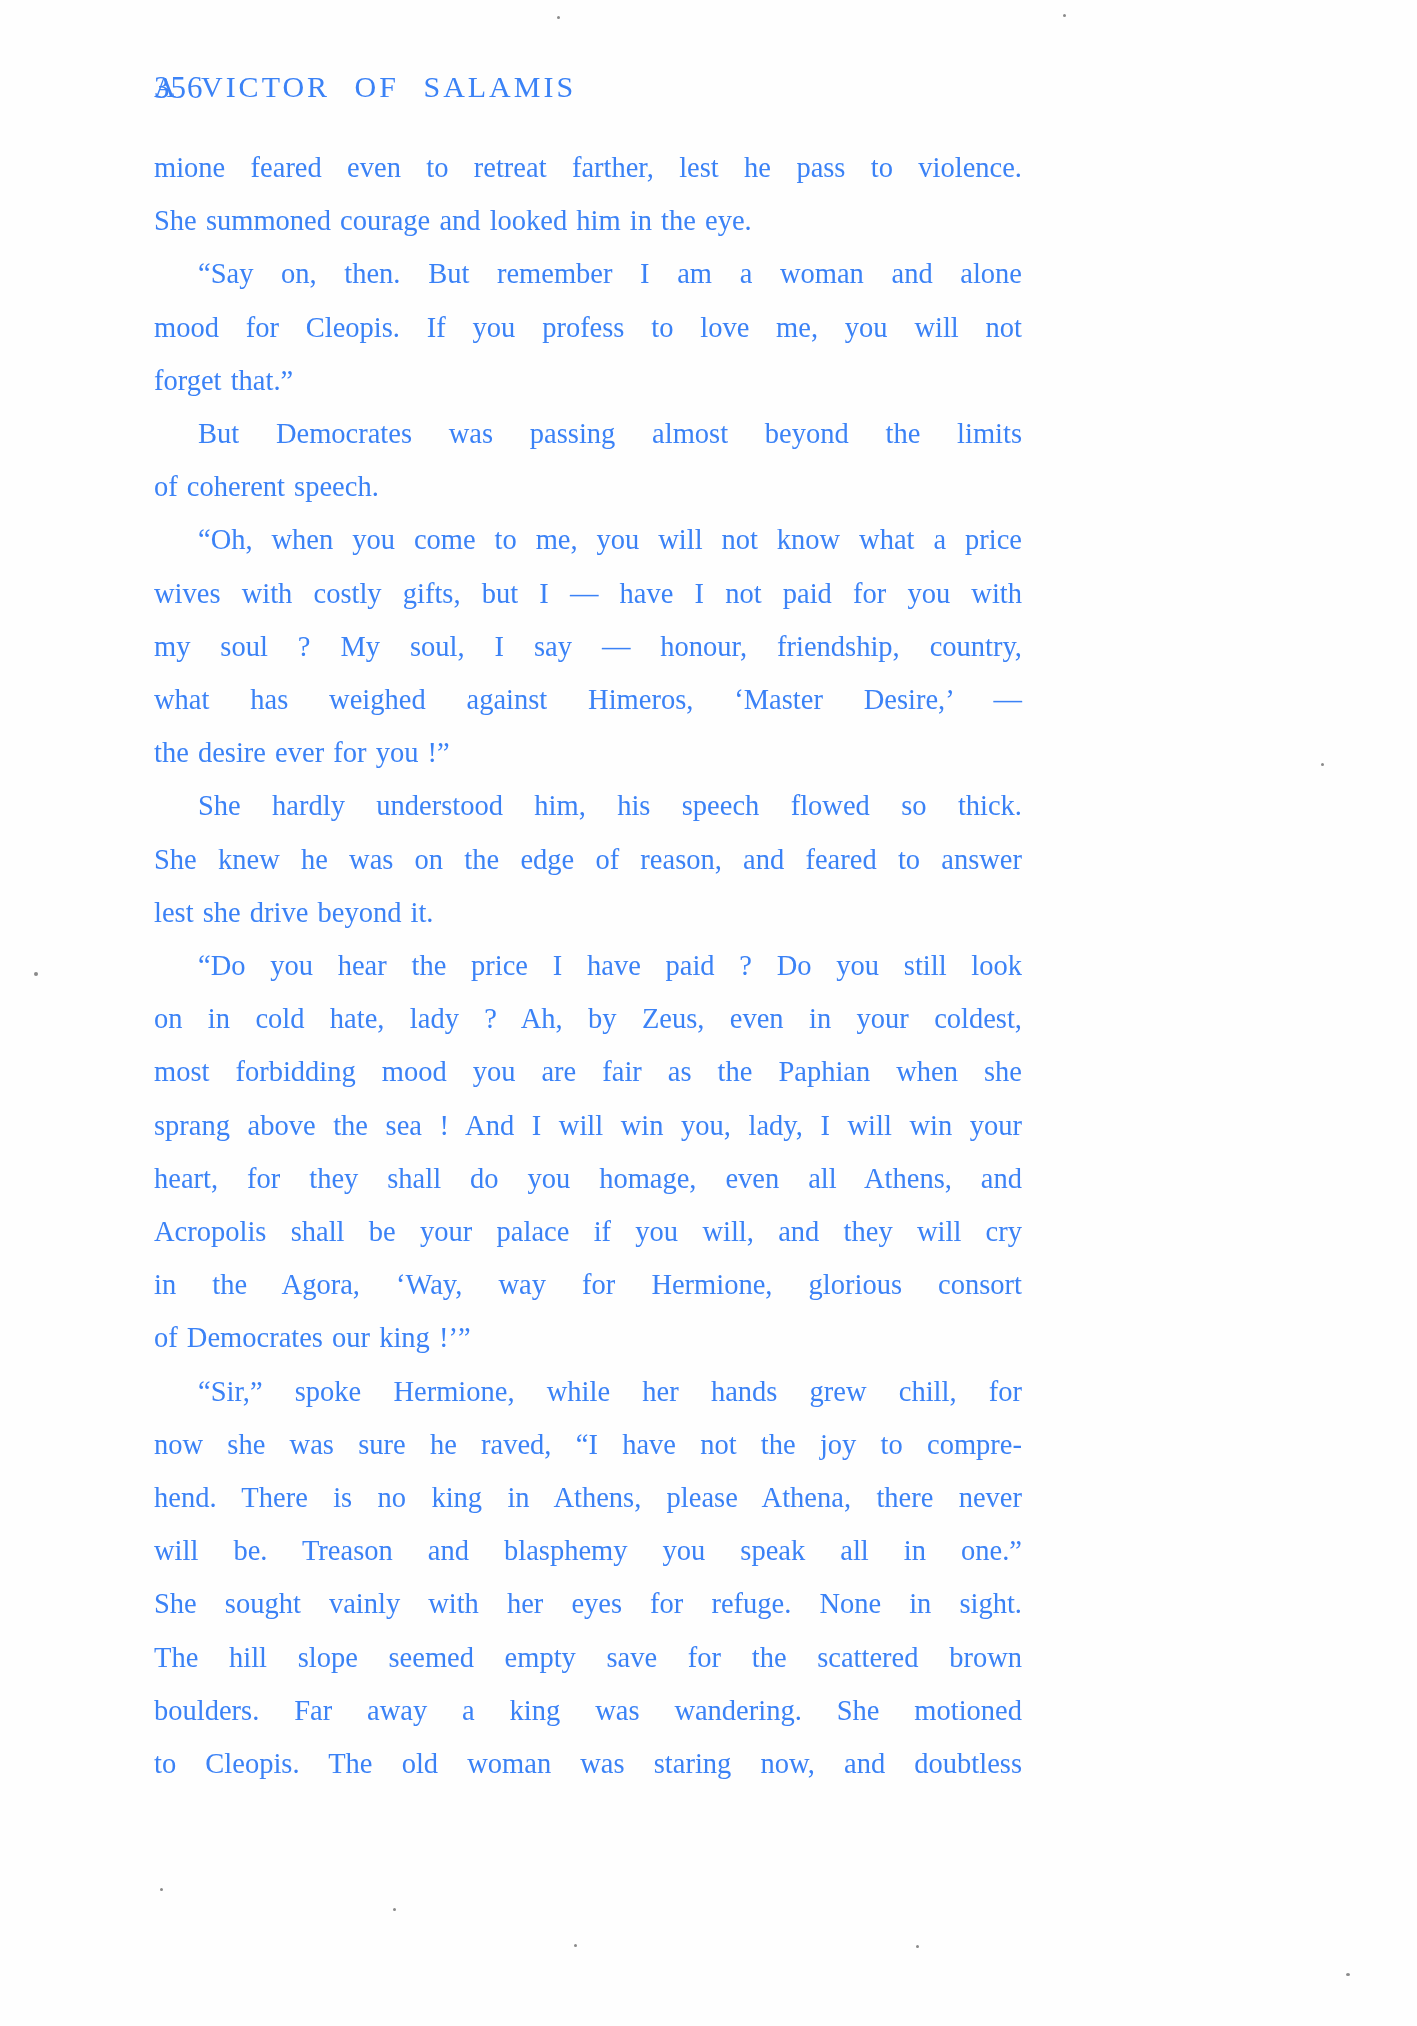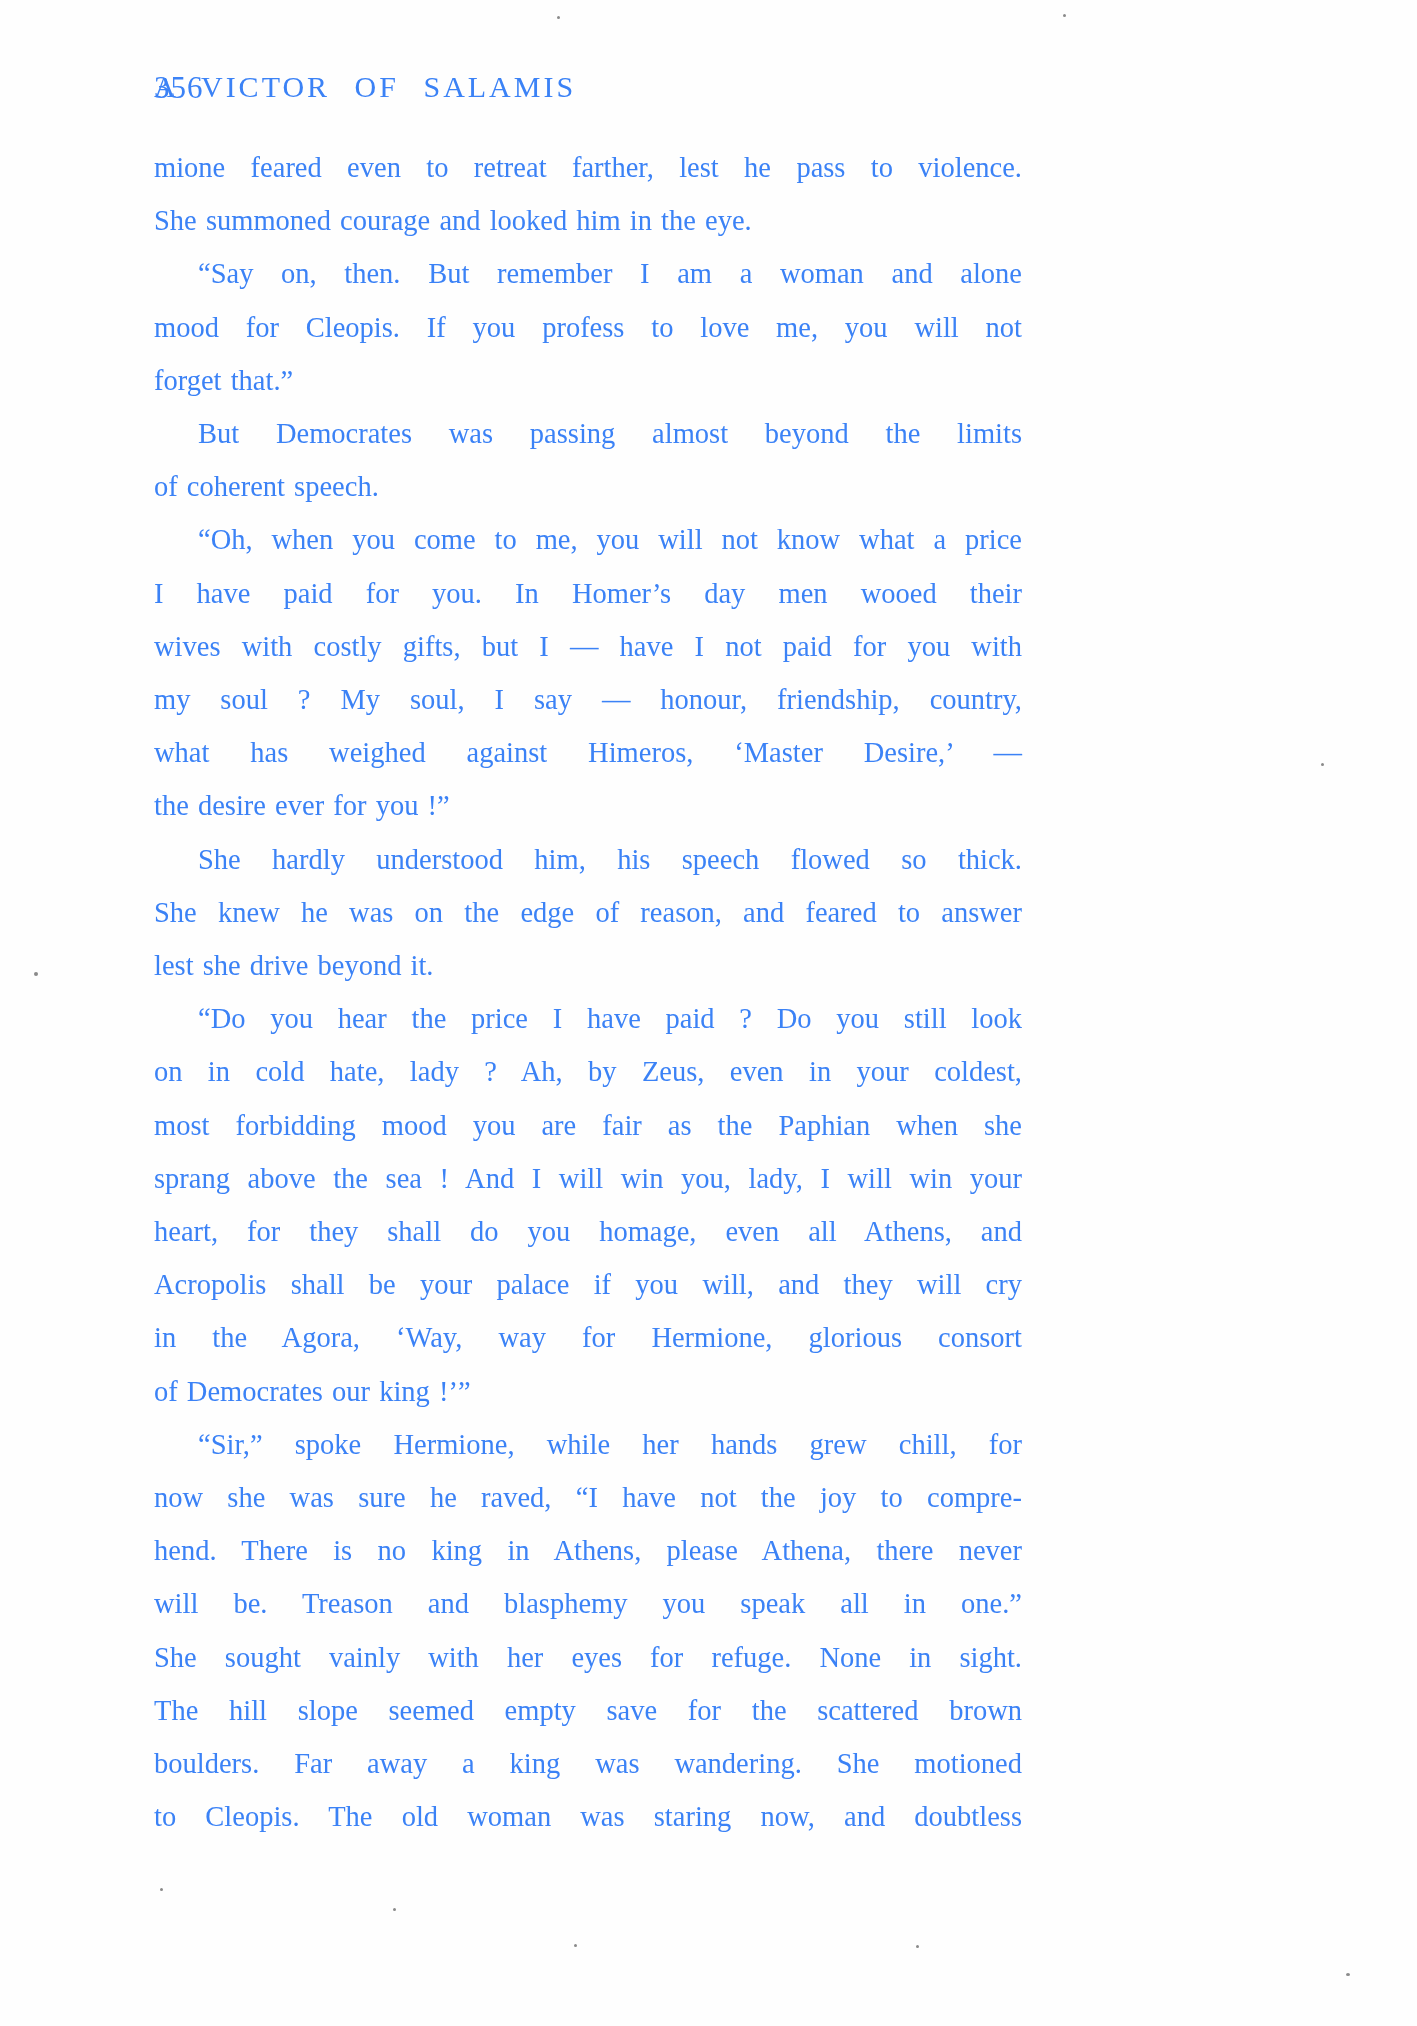--- a/index.html
+++ b/index.html
@@ -76,21 +76,20 @@
 
   <div class="textblock">
       <div class="line j">mione feared even to retreat farther, lest he pass to violence.</div>
       <div class="line">She summoned courage and looked him in the eye.</div>
       <div class="line j indent">“Say on, then.  But remember I am a woman and alone</div>
       <div class="line j">mood for Cleopis.  If you profess to love me, you will not</div>
       <div class="line">forget that.”</div>
       <div class="line j indent">But Democrates was passing almost beyond the limits</div>
       <div class="line">of coherent speech.</div>
       <div class="line j indent">“Oh, when you come to me, you will not know what a price</div>
-      <div class="line j">I have paid for you.  In Homer’s day men wooed their</div>
       <div class="line j">wives with costly gifts, but I — have I not paid for you with</div>
       <div class="line j">my soul ?  My soul, I say — honour, friendship, country,</div>
       <div class="line j">what has weighed against Himeros, ‘Master Desire,’ —</div>
       <div class="line">the desire ever for you !”</div>
       <div class="line j indent">She hardly understood him, his speech flowed so thick.</div>
       <div class="line j">She knew he was on the edge of reason, and feared to answer</div>
       <div class="line">lest she drive beyond it.</div>
       <div class="line j indent">“Do you hear the price I have paid ?  Do you still look</div>
       <div class="line j">on in cold hate, lady ?  Ah, by Zeus, even in your coldest,</div>
       <div class="line j">most forbidding mood you are fair as the Paphian when she</div>

